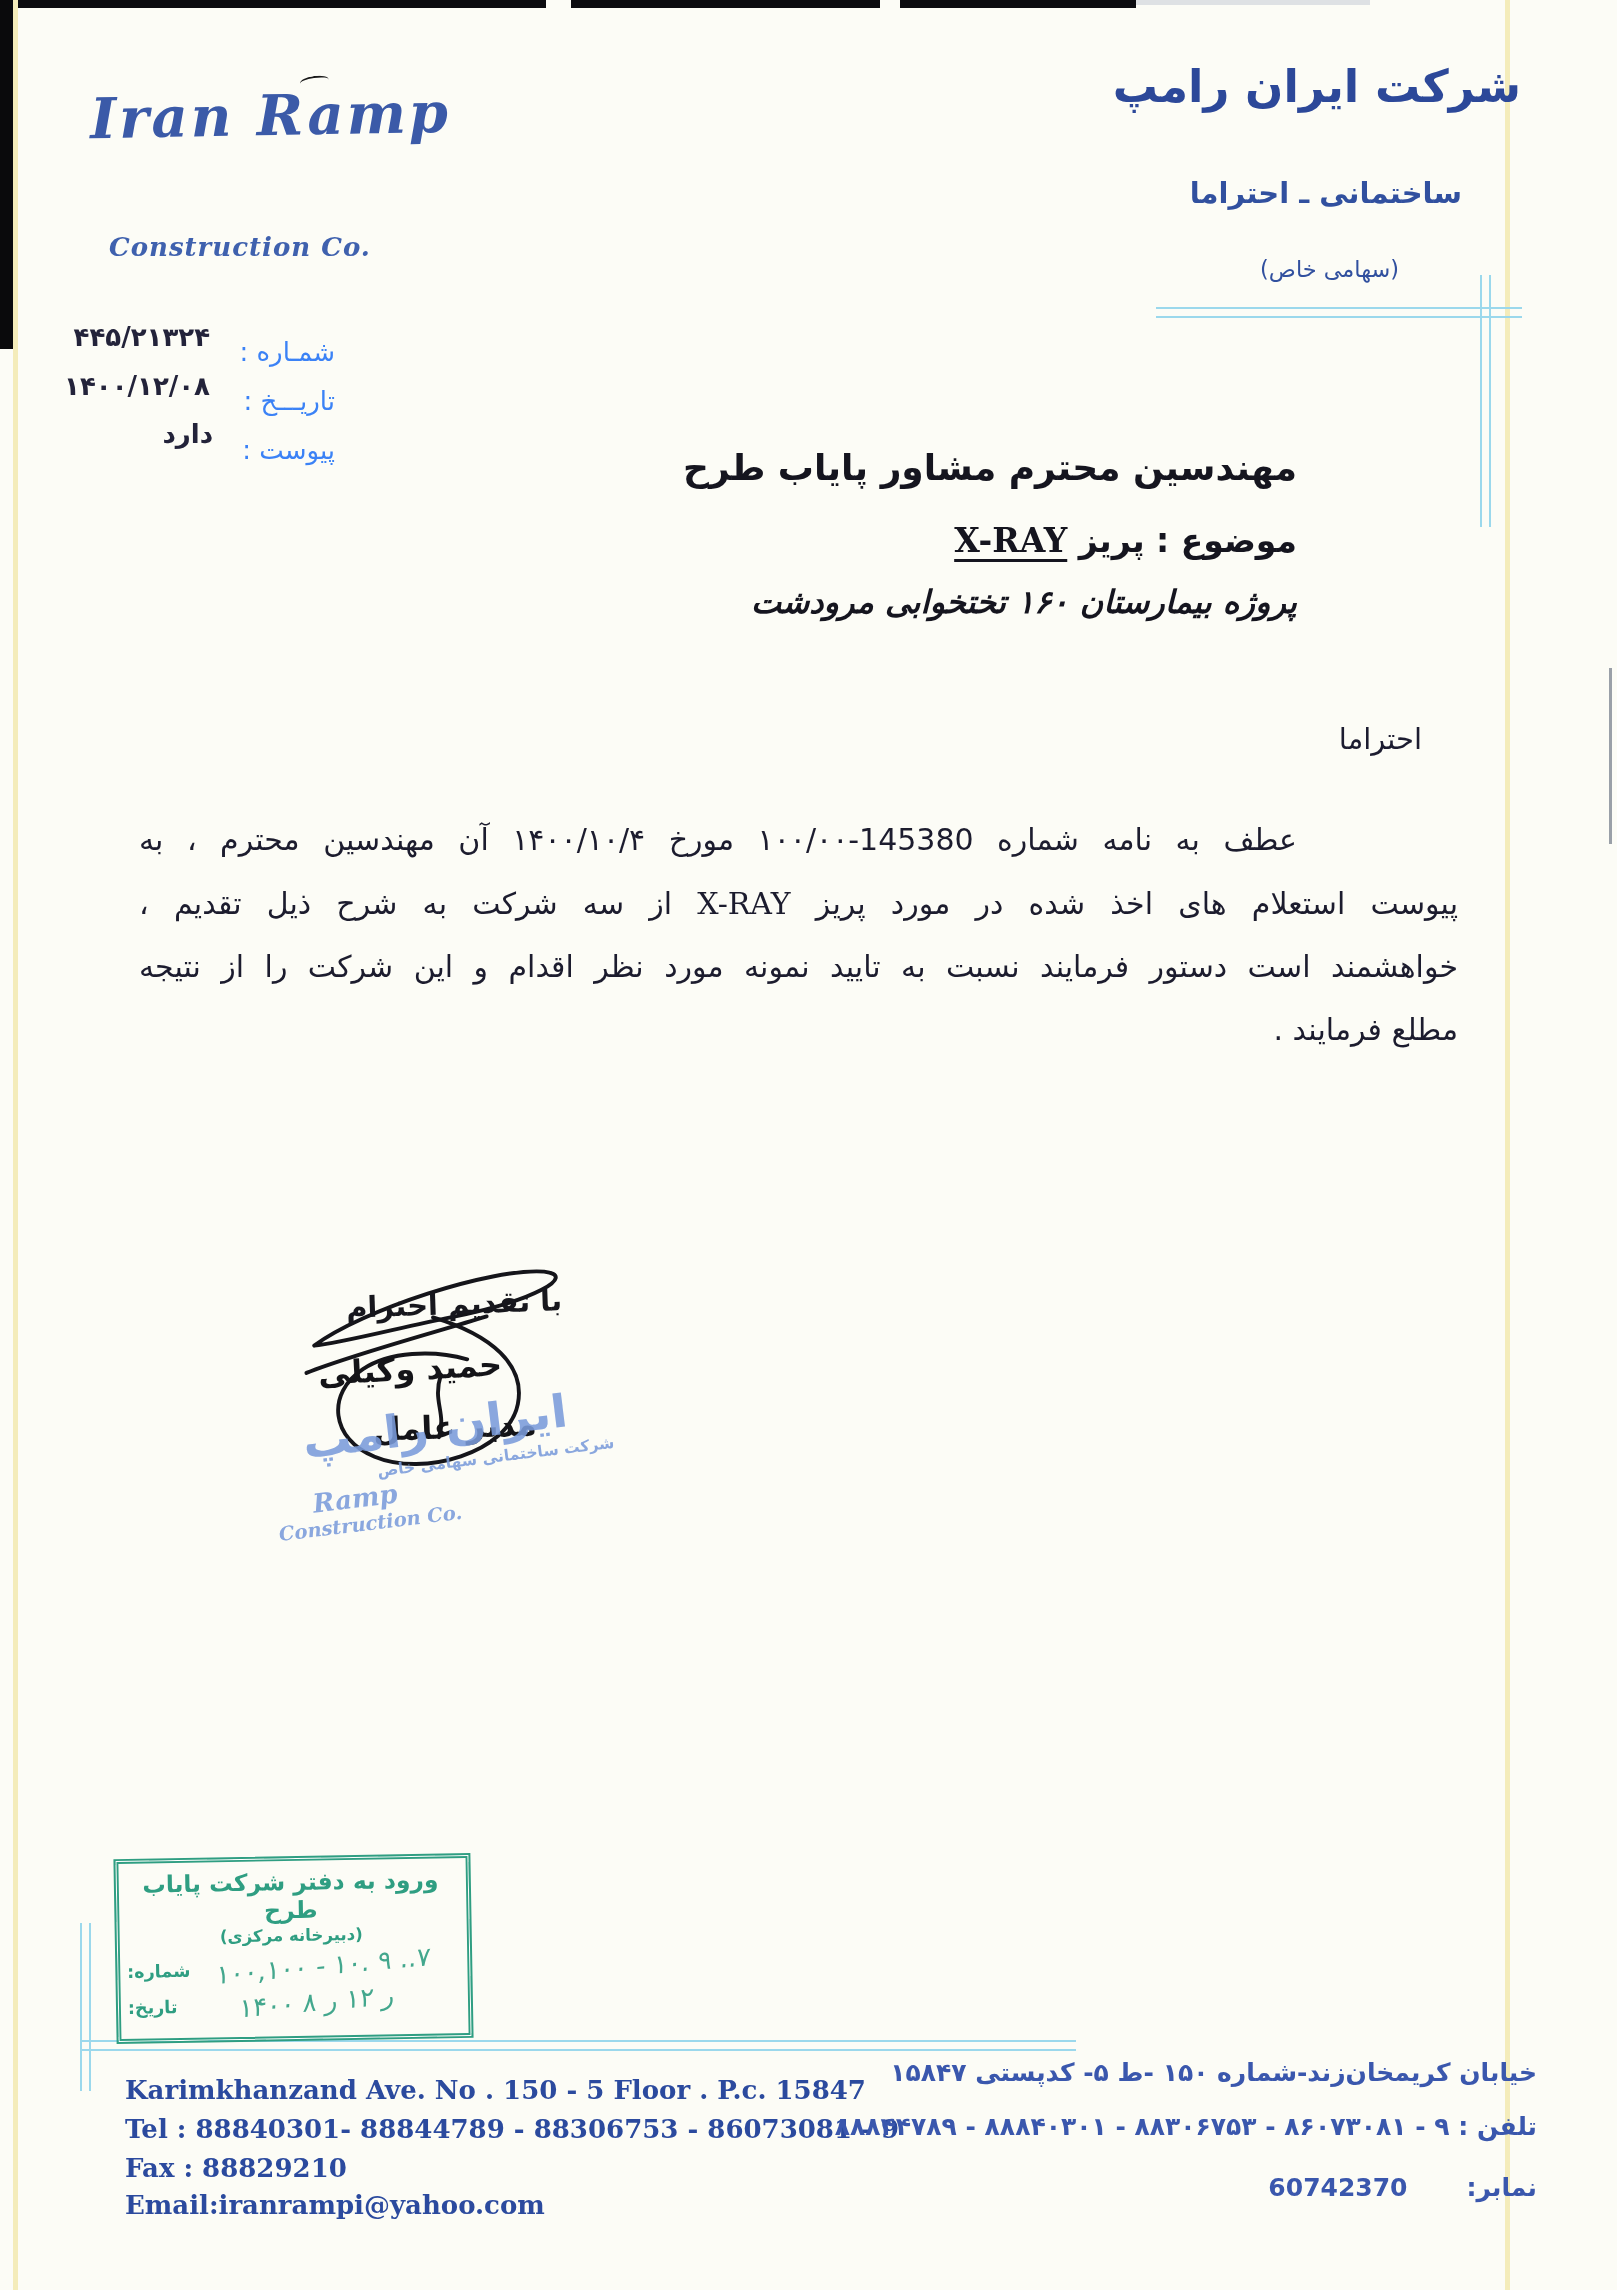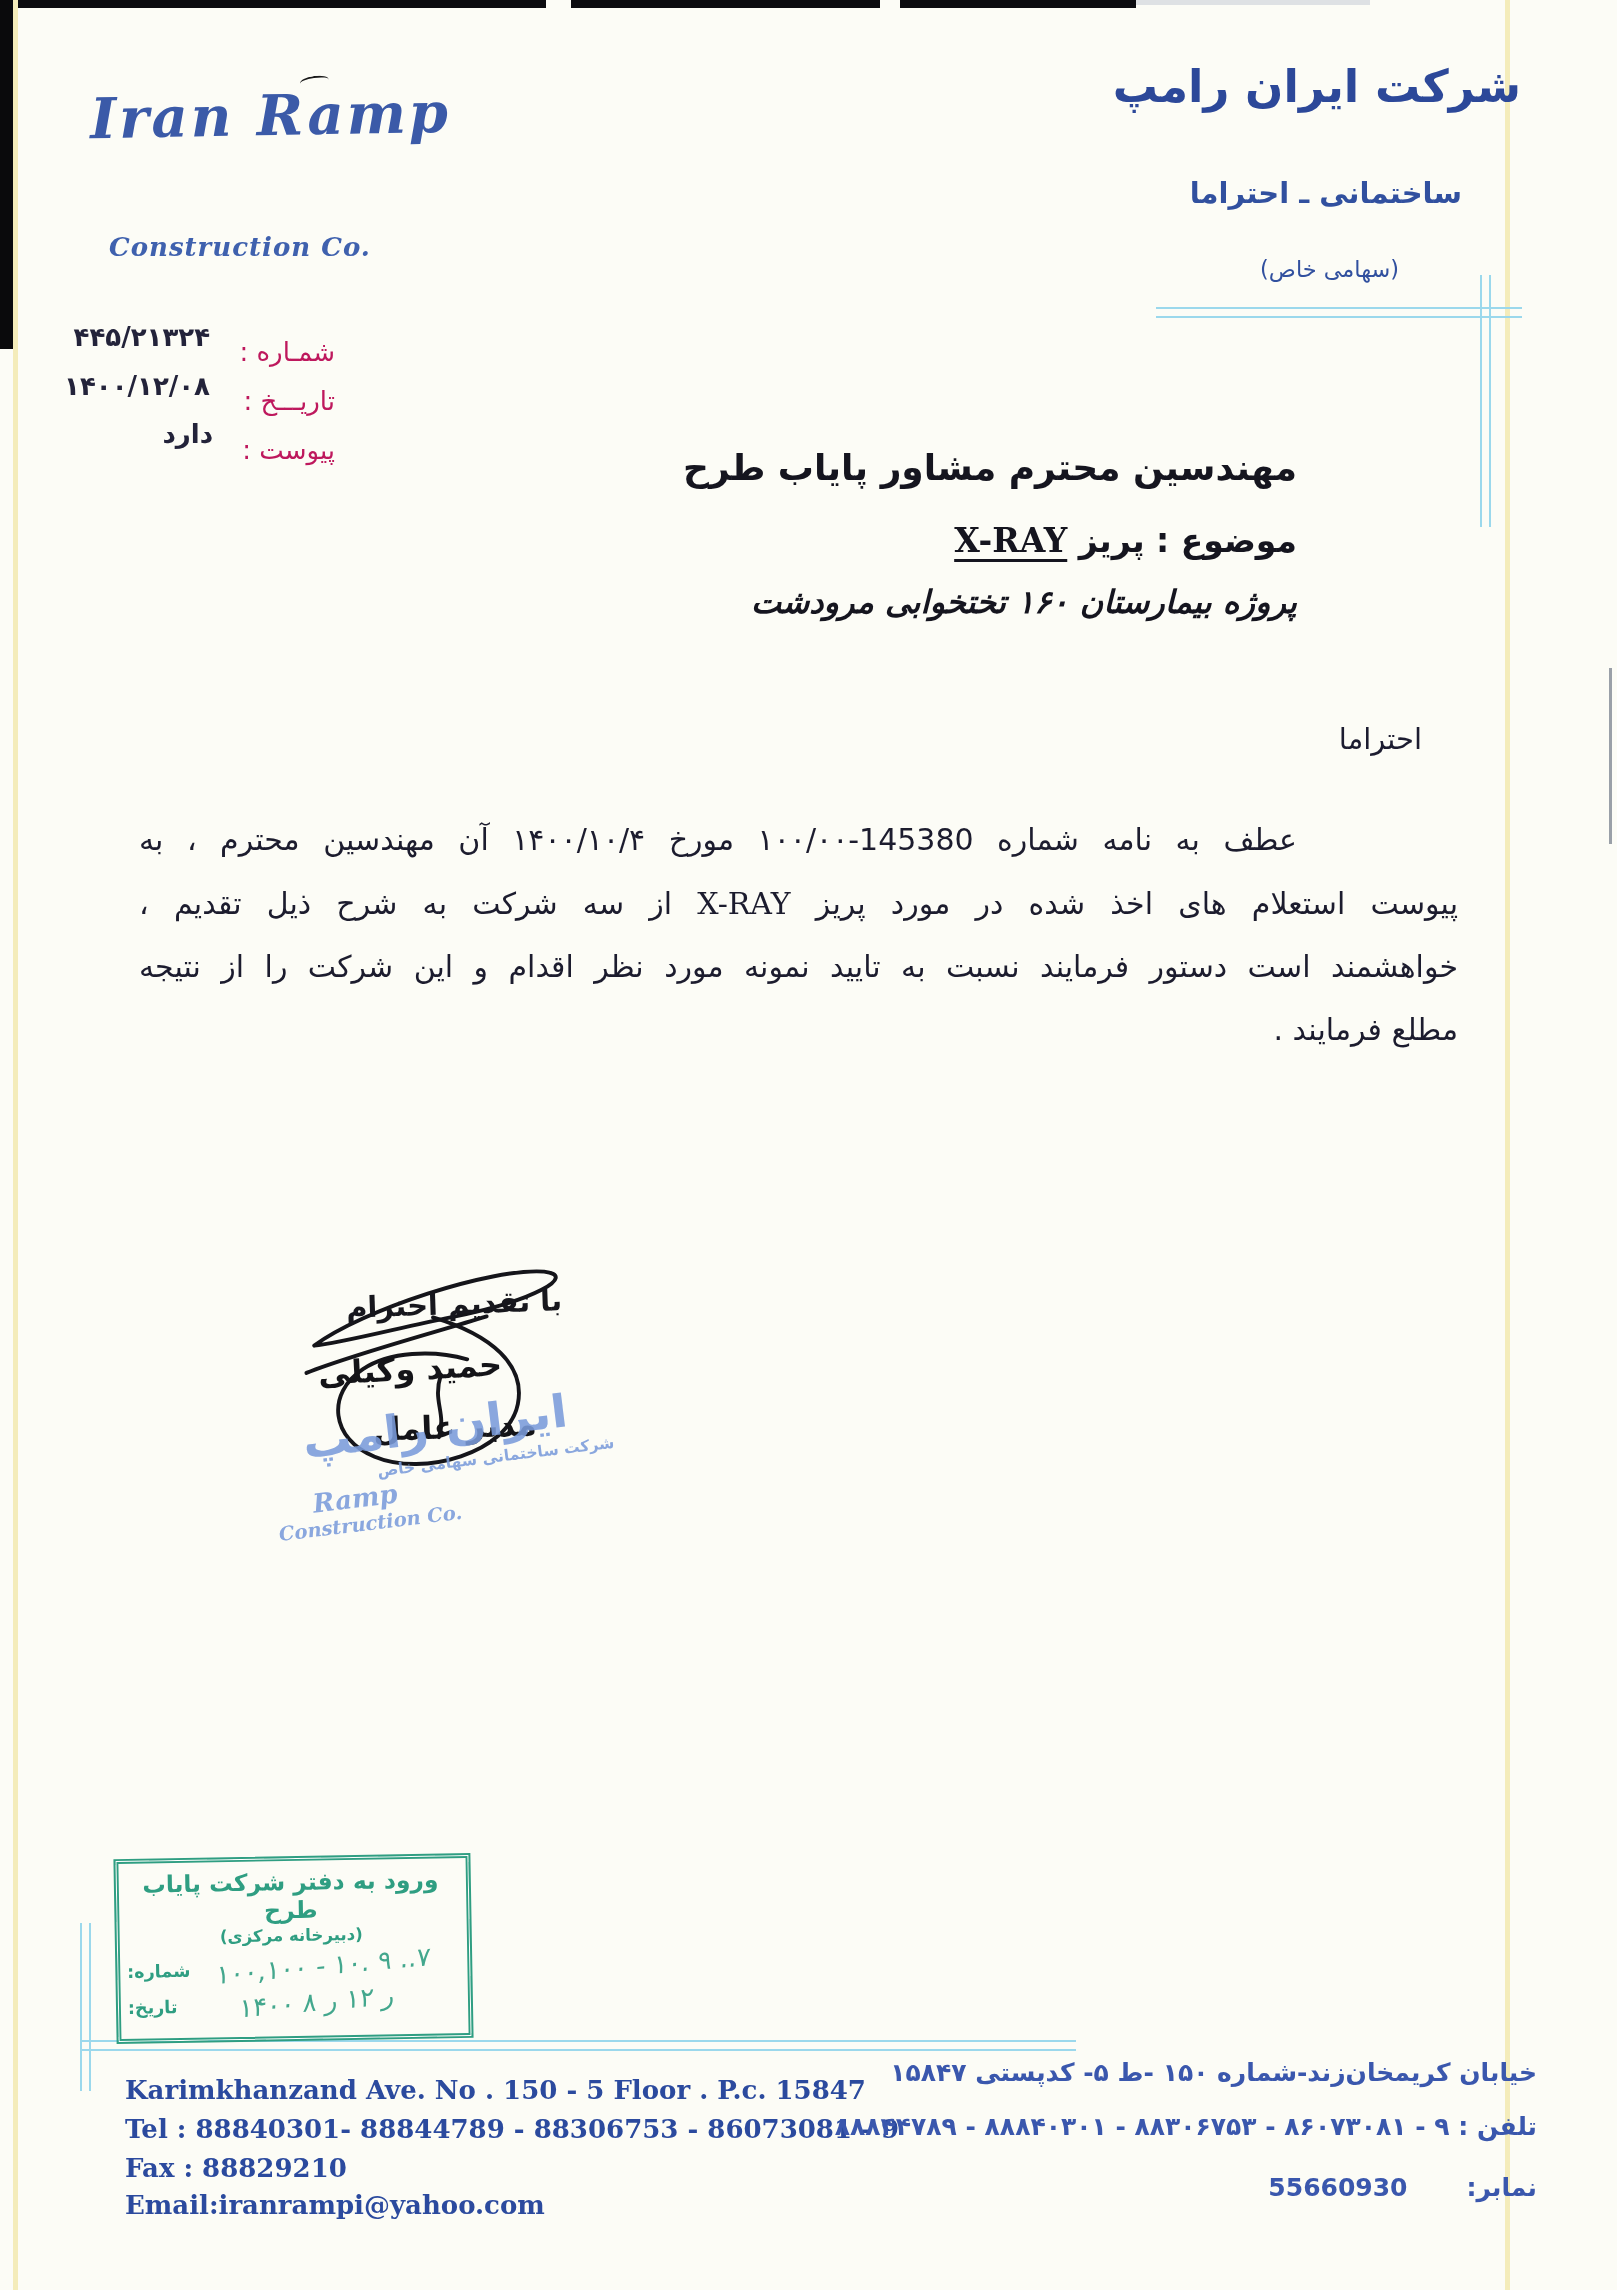--- a/index.html
+++ b/index.html
@@ -23,21 +23,21 @@
   
   .cyan-h{position:absolute;height:6.8px;border-top:2px solid #9bd8ec;border-bottom:2px solid #9bd8ec;}
   .cyan-v{position:absolute;width:6.8px;border-left:2px solid #9bd8ec;border-right:2px solid #9bd8ec;}
   
   .logo-en{position:absolute;left:90px;top:82px;font-family:"DejaVu Serif",serif;font-style:italic;font-weight:bold;font-size:56px;color:#3b5aa8;letter-spacing:2.9px;transform:rotate(-1deg);}
   .logo-en-sub{position:absolute;left:109px;top:232px;font-family:"DejaVu Serif",serif;font-style:italic;font-weight:bold;font-size:26px;color:#3f61ae;letter-spacing:1px;}
   .co-fa{position:absolute;right:97px;top:60px;font-size:45px;font-weight:bold;color:#2c4899;direction:rtl;}
   .co-fa-sub{position:absolute;right:156px;top:176px;font-size:29px;font-weight:bold;color:#31509f;direction:rtl;}
   .co-fa-stock{position:absolute;right:219px;top:256px;font-size:22.4px;color:#31509f;direction:rtl;}
   
-  .ref-label{position:absolute;font-size:26px;color:#be185d;direction:rtl;text-align:right;}
+  .ref-label{position:absolute;font-size:26px;color:#3b82f6;direction:rtl;text-align:right;}
   .ref-value{position:absolute;font-size:26px;color:#23233a;font-weight:bold;direction:rtl;}
   
   .rcpt-to{position:absolute;right:321px;top:447px;font-size:36px;font-weight:bold;direction:rtl;color:#15151f;}
   .rcpt-subject{position:absolute;right:321px;top:521px;font-size:33px;font-weight:bold;direction:rtl;color:#15151f;}
   .rcpt-subject .kw{font-family:"DejaVu Serif",serif;font-weight:bold;text-decoration:underline;text-underline-offset:6.8px;}
   .rcpt-project{position:absolute;right:321px;top:583px;font-size:32px;font-weight:bold;font-style:italic;direction:rtl;color:#15151f;}
   
   .salutation{position:absolute;right:196px;top:722px;font-size:29px;direction:rtl;color:#1c1c30;}
   .body-line{position:absolute;left:139px;width:1319px;font-size:30px;direction:rtl;color:#1c1c2e;text-align:justify;text-align-last:justify;white-space:nowrap;}
   .body-line.l1{padding-right:161px;width:1158px;}
@@ -142,16 +142,16 @@
     </div>
   </div>
 
   <div class="ft-en" style="top:2075px;">Karimkhanzand  Ave.  No . 150 -  5 Floor . P.c. 15847</div>
   <div class="ft-en" style="top:2114px;">Tel :     88840301- 88844789 - 88306753 - 86073081 - 9</div>
   <div class="ft-en" style="top:2153px;">Fax :    88829210</div>
   <div class="ft-en" style="top:2190px;">Email:iranrampi@yahoo.com</div>
 
   <div class="ft-fa" style="top:2058px;">خیابان کریمخان‌زند-شماره ۱۵۰ -ط ۵- کدپستی ۱۵۸۴۷</div>
   <div class="ft-fa" style="top:2112px;">تلفن : ۹ - ۸۶۰۷۳۰۸۱ - ۸۸۳۰۶۷۵۳ - ۸۸۸۴۰۳۰۱ - ۸۸۸۴۴۷۸۹</div>
-  <div class="ft-fa" style="top:2173px;"><span>نمابر:</span><span class="gap"></span><span dir="ltr">55660930</span></div>
+  <div class="ft-fa" style="top:2173px;"><span>نمابر:</span><span class="gap"></span><span dir="ltr">60742370</span></div>
 
 </div>
 
 
 </body></html>

